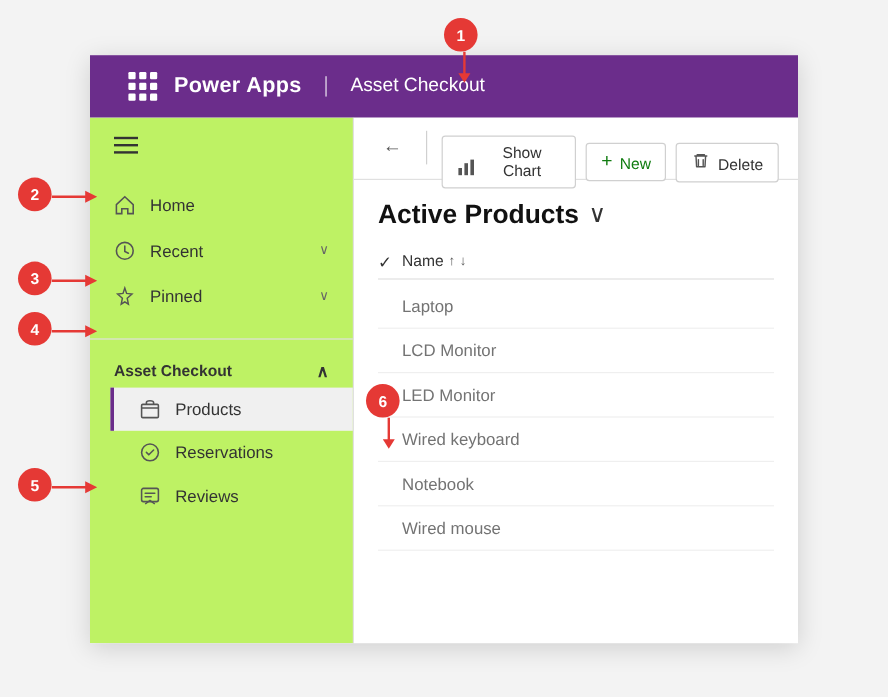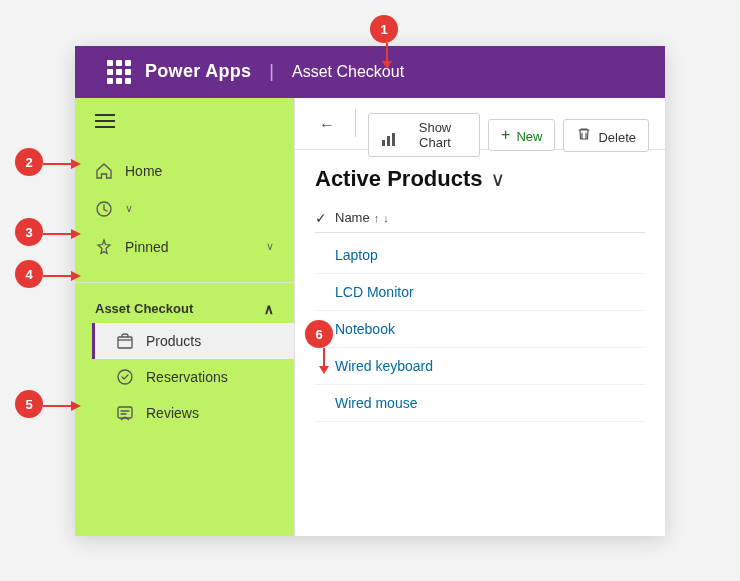--- a/index.html
+++ b/index.html
@@ -287,21 +287,21 @@
       align-items: center;
       padding: 10px 0;
       border-bottom: 1px solid #efefef;
       cursor: pointer;
     }
     .list-item-check {
       width: 20px;
     }
     .list-item-name {
       font-size: 14px;
-      color: #0369a1;
+      color: #737373;
     }
 
     
     .annotation {
       position: absolute;
       width: 28px;
       height: 28px;
       background: #e53935;
       border-radius: 50%;
       color: #fff;
@@ -409,20 +409,21 @@
             <span class="nav-item-label">Home</span>
           </div>
 
           <div class="nav-item">
             <span class="nav-item-icon">
               <svg width="18" height="18" viewBox="0 0 18 18" fill="none">
                 <circle cx="9" cy="9" r="7" stroke="#555" stroke-width="1.3"></circle>
                 <path d="M9 5V9.5L12 11" stroke="#555" stroke-width="1.3" stroke-linecap="round"></path>
               </svg>
             </span>
+            <span class="nav-item-label">Recent</span>
             <span class="nav-item-chevron">∨</span>
           </div>
 
           <div class="nav-item">
             <span class="nav-item-icon">
               <svg width="18" height="18" viewBox="0 0 18 18" fill="none">
                 <path d="M9 2L10.5 6.5L15 7L11 10.5L12 15.5L9 13.5L6 15.5L7 10.5L3 7L7.5 6.5L9 2Z" stroke="#555" stroke-width="1.2" fill="none"></path>
               </svg>
             </span>
             <span class="nav-item-label">Pinned</span>
@@ -530,28 +531,32 @@
             <div class="list-item-row">
               <div class="list-item-check"></div>
               <span class="list-item-name">Laptop</span>
             </div>
             <div class="list-item-row">
               <div class="list-item-check"></div>
               <span class="list-item-name">LCD Monitor</span>
             </div>
             <div class="list-item-row">
               <div class="list-item-check"></div>
-              <span class="list-item-name">Notebook</span>
+              <span class="list-item-name">LED Monitor</span>
             </div>
             <div class="list-item-row">
               <div class="list-item-check"></div>
               <span class="list-item-name">Wired keyboard</span>
             </div>
             <div class="list-item-row">
               <div class="list-item-check"></div>
+              <span class="list-item-name">Notebook</span>
+            </div>
+            <div class="list-item-row">
+              <div class="list-item-check"></div>
               <span class="list-item-name">Wired mouse</span>
             </div>
           </div>
 
         </div>
       </div>
     </div>
   </div>
 </div>
 

